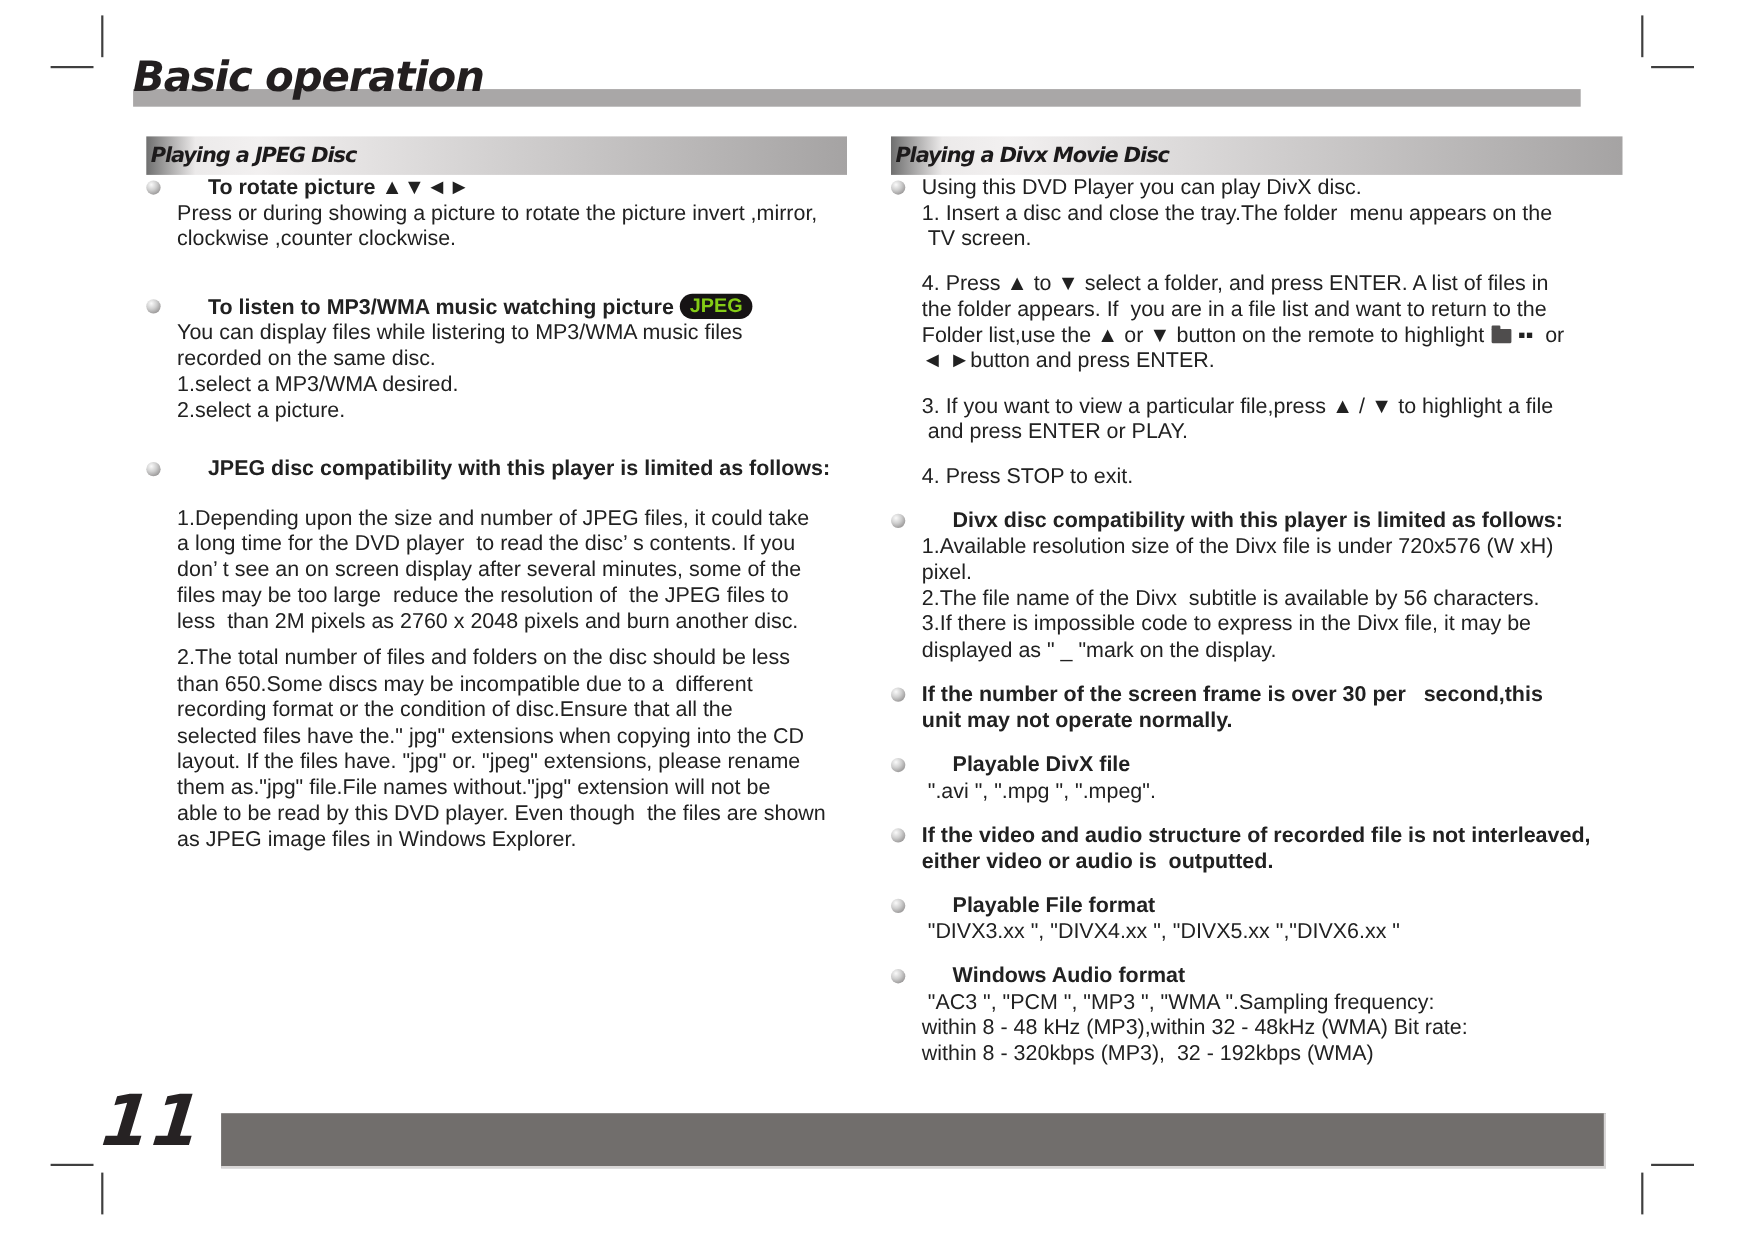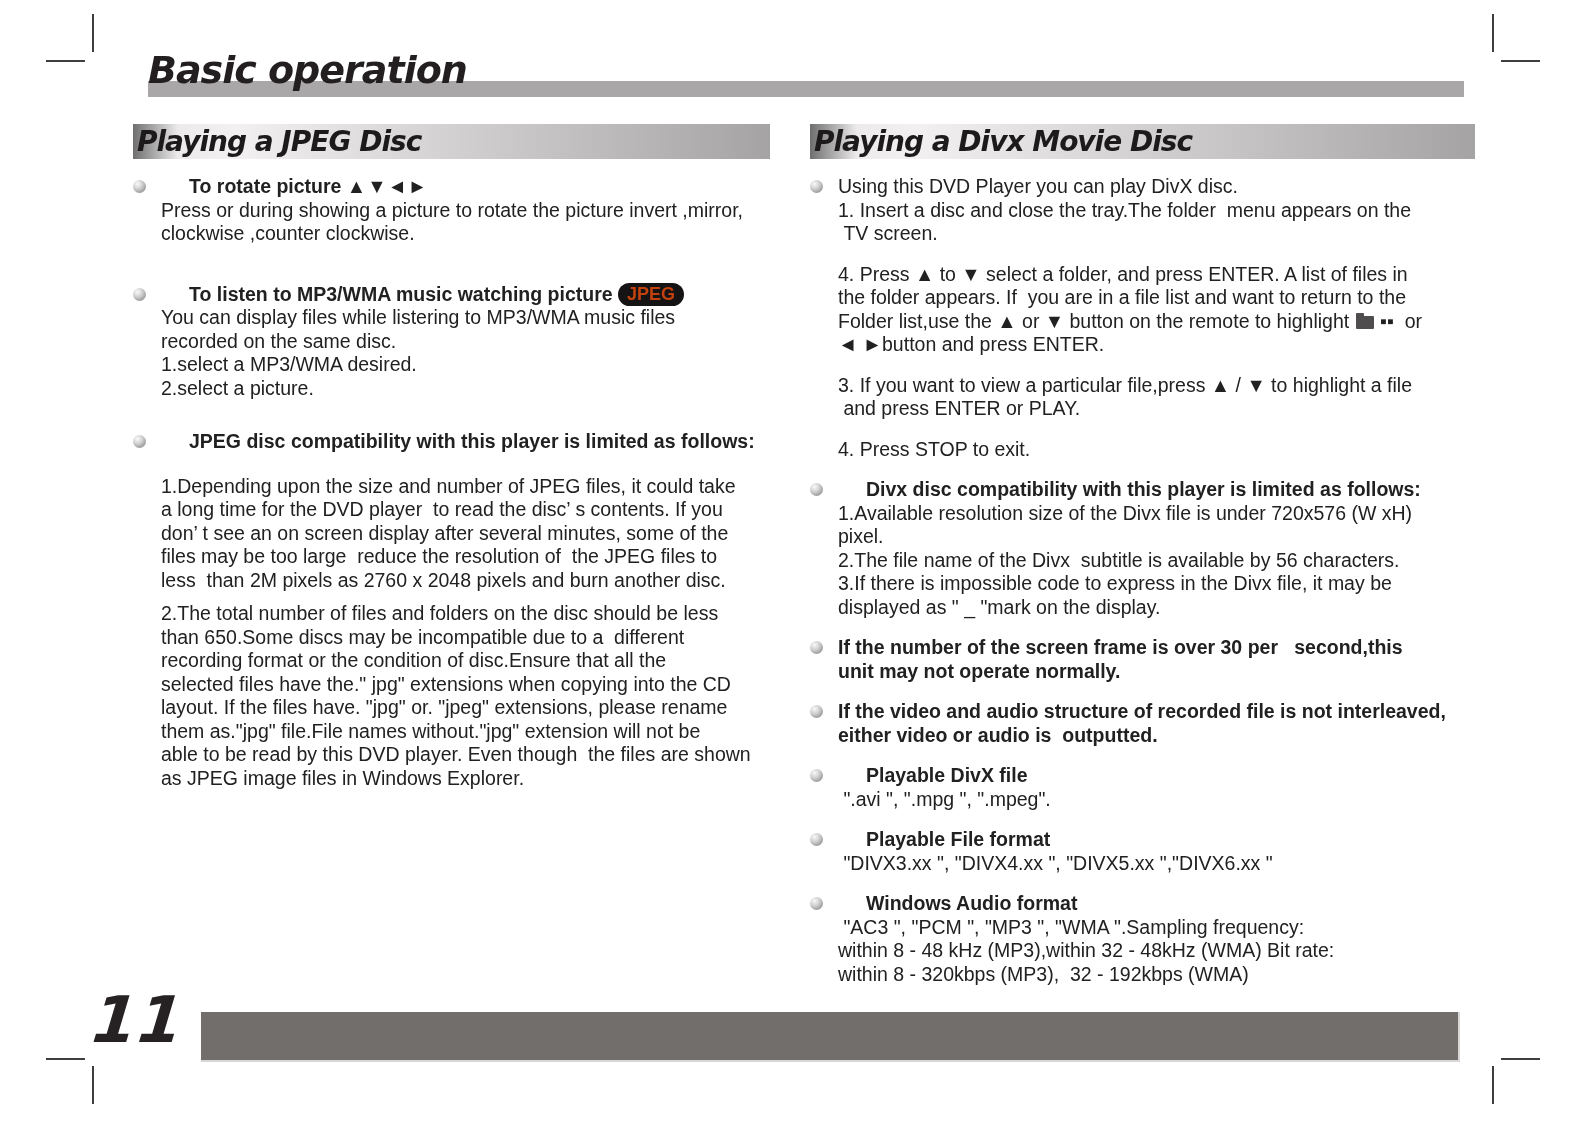--- a/index.html
+++ b/index.html
@@ -6,54 +6,54 @@
   body{
     width:1590px;height:1121px;position:relative;overflow:hidden;
     font-family:"Liberation Sans", sans-serif;color:#212121;
     -webkit-font-smoothing:antialiased;
   }
   .crop{position:absolute;background:#3f3f3f;}
   .crop.v{width:2px;height:38px;}
   .crop.h{width:39px;height:2px;}
 
   
-  .main-header{position:absolute;left:148px;top:48px;width:1316px;height:52px;}
+  .main-header{position:absolute;left:121px;top:48px;width:1316px;height:52px;}
   .main-header .bar{position:absolute;left:0;top:33px;width:1316px;height:16px;background:#a9a7a7;}
   .main-header h1{
     position:relative;z-index:1;margin:0;font-size:38px;line-height:44px;
     font-weight:bold;font-style:italic;color:#231f20;letter-spacing:-1px;
     font-family:"DejaVu Sans", sans-serif;
   }
 
   
   .col{position:absolute;top:124px;}
   .col-left{left:133px;width:637px;}
   .col-right{left:810px;width:665px;}
   .section-header{
-    height:35px;line-height:35px;padding-left:4px;margin-bottom:16px;
+    height:35px;line-height:35px;padding-left:4px;
     background:linear-gradient(to right,#6f6f6f 0,#eceaea 7%,#f2f0f0 16%,#d4d2d2 48%,#a5a3a3 100%);
     font-family:"DejaVu Sans", sans-serif;
-    font-size:28px;font-weight:bold;font-style:italic;color:#1c1a1b;letter-spacing:-1px;
+    font-size:19px;font-weight:bold;font-style:italic;color:#1c1a1b;letter-spacing:-1px;
   }
   .block{position:relative;padding-left:28px;font-size:19.5px;line-height:23.5px;}
   .bullet{
     position:absolute;left:0;top:5px;width:13px;height:13px;border-radius:50%;
     background:radial-gradient(circle at 35% 30%,#fafafa 0,#cfcfcf 40%,#969494 80%,#858383 100%);
   }
   .b-title{font-weight:bold;white-space:pre-wrap;margin-left:28px;}
   .b-body{white-space:pre-wrap;}
   .bold .b-body{font-weight:bold;}
   .mb-lg{margin-bottom:37px;}
   .mb-md{margin-bottom:30px;}
   .mb-sm{margin-bottom:17px;}
   .gap-line{height:21px;}
   .gap-half{height:10px;}
 
   .jpeg-badge{
-    display:inline-block;background:#161314;color:#c2410c;font-weight:bold;
+    display:inline-block;background:#161314;color:#84cc16;font-weight:bold;
     font-size:18px;line-height:22px;padding:0 9px 1px;border-radius:13px;vertical-align:1px;
   }
   .tri{letter-spacing:1px;}
 
   .folder-ic{
     display:inline-block;position:relative;width:18px;height:13px;
     background:#4f4d4d;vertical-align:-1px;margin:0 1px;border-radius:1px;
   }
   .folder-ic::before{
     content:"";position:absolute;left:0;top:-3px;width:8px;height:4px;background:#4f4d4d;
@@ -162,30 +162,30 @@
 3.If there is impossible code to express in the Divx file, it may be
 displayed as " _ "mark on the display.</div>
   </div>
 
   <div class="block bold mb-sm">
     <span class="bullet"></span>
     <div class="b-body">If the number of the screen frame is over 30 per   second,this
 unit may not operate normally.</div>
   </div>
 
+  <div class="block mb-sm">
+    <span class="bullet"></span>
+    <div class="b-title">Playable DivX file</div>
+    <div class="b-body"> ".avi ", ".mpg ", ".mpeg".</div>
+  </div>
+
   <div class="block bold mb-sm">
     <span class="bullet"></span>
     <div class="b-body">If the video and audio structure of recorded file is not interleaved,
 either video or audio is  outputted.</div>
-  </div>
-
-  <div class="block mb-sm">
-    <span class="bullet"></span>
-    <div class="b-title">Playable DivX file</div>
-    <div class="b-body"> ".avi ", ".mpg ", ".mpeg".</div>
   </div>
 
   <div class="block mb-sm">
     <span class="bullet"></span>
     <div class="b-title">Playable File format</div>
     <div class="b-body"> "DIVX3.xx ", "DIVX4.xx ", "DIVX5.xx ","DIVX6.xx "</div>
   </div>
 
   <div class="block">
     <span class="bullet"></span>

